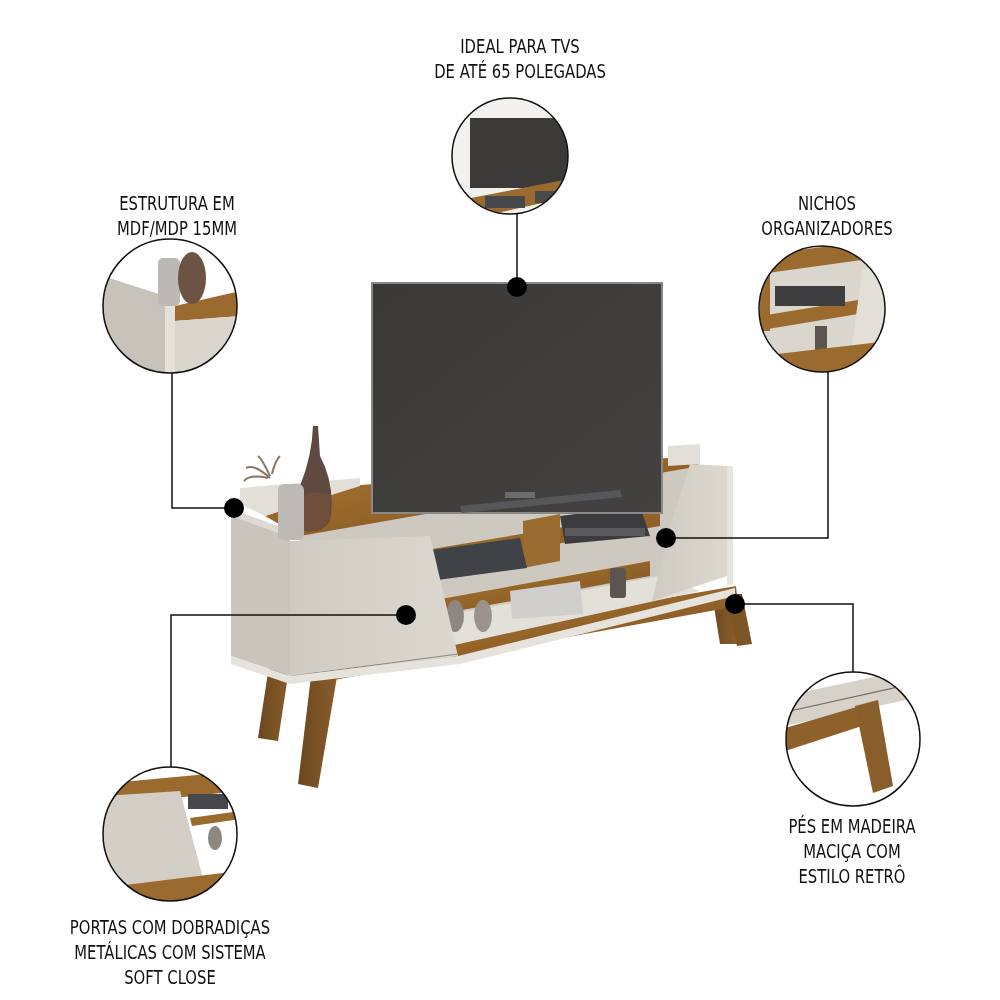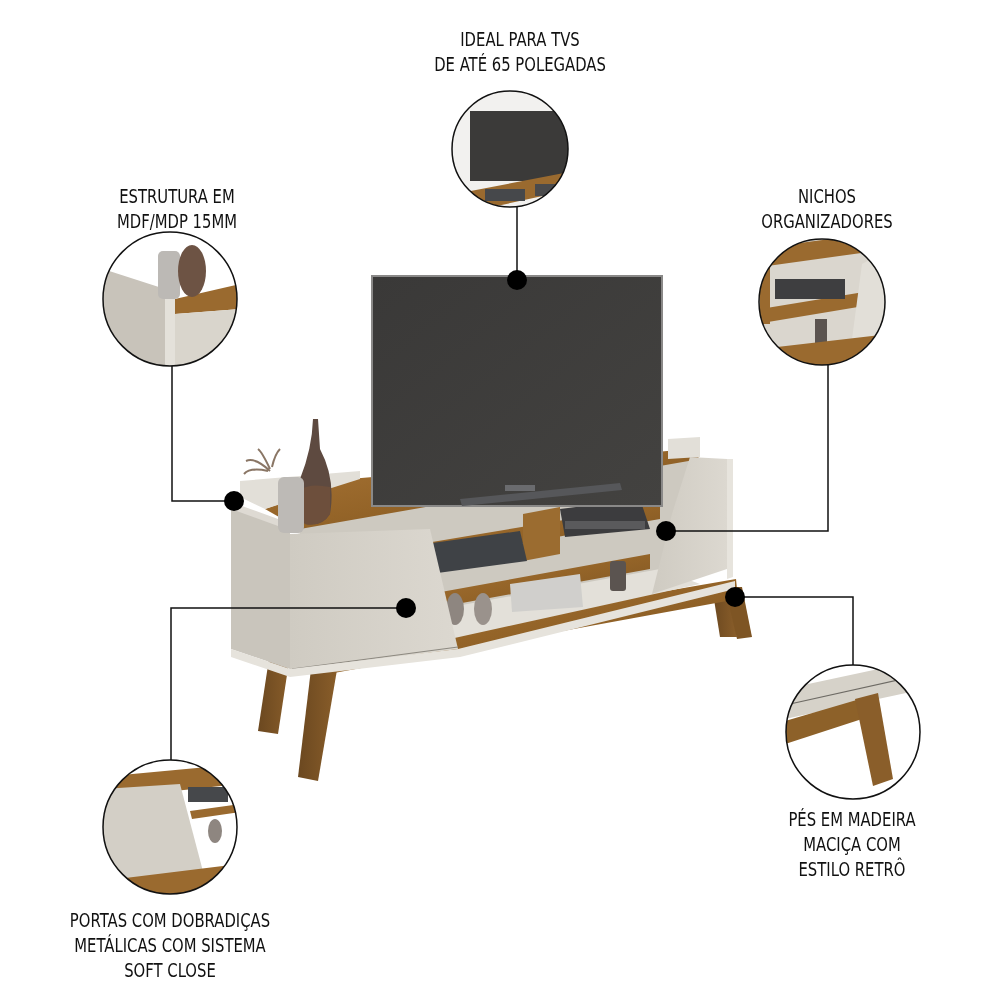--- a/index.html
+++ b/index.html
@@ -1,17 +1,17 @@
 <!DOCTYPE html>
 <html><head>
   <meta charset="utf-8">
   <style>
     html, body { margin: 0; padding: 0; background: #ffffff; }
     body { width: 1000px; height: 1000px; position: relative; overflow: hidden; font-family: "DejaVu Sans", sans-serif; }
-    .stage { position: absolute; left: 0; top: 9px; width: 1000px; height: 908px; }
+    .stage { position: absolute; left: 0; top: 16px; width: 1000px; height: 908px; }
     svg.scene { position: absolute; left: 0; top: 0; }
     .caption {
       position: absolute; text-align: center; color: #111111;
       font-family: "DejaVu Sans", sans-serif; font-size: 19px; line-height: 25px;
       letter-spacing: 0px; transform: scaleX(0.78); transform-origin: center top;
       white-space: nowrap; text-transform: uppercase;
     }
     .caption span { display: block; }
   </style>
 </head>

